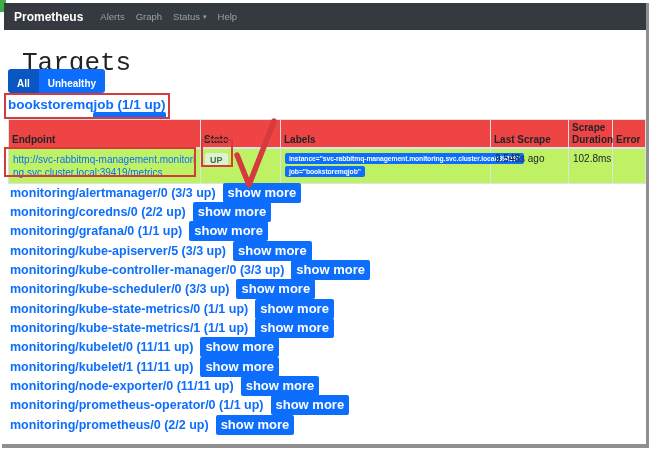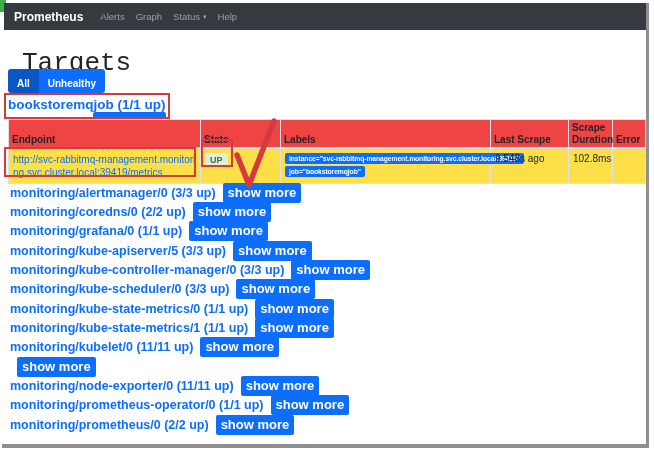--- a/index.html
+++ b/index.html
@@ -40,21 +40,21 @@
   }
 
   
   .targets-table { position:absolute; left:8px; top:119px; width:637px; border-collapse:collapse; table-layout:fixed; }
   .targets-table th {
     font-size:10px; font-weight:700; color:#212529; text-align:left; vertical-align:bottom;
     padding:2px 3px; border:1px solid #dee2e6; border-bottom:2px solid #dee2e6; background:#ef4444; line-height:1.15;
   }
   .targets-table td {
     font-size:10px; color:#212529; vertical-align:top;
-    padding:4px 4px; border:1px solid #dee2e6; background:#fde047;
+    padding:4px 4px; border:1px solid #dee2e6; background:#bef264;
   }
   .endpoint-link { color:#0d6efd; font-size:10px; word-break:break-all; line-height:1.3; text-decoration:none; display:block; }
   .state-badge { display:inline-block; background:#dff0d8; color:#3c763d; font-size:9px; font-weight:700; padding:2px 5px; border-radius:3px; }
   .labels-stack { display:flex; flex-direction:column; gap:2px; align-items:flex-start; }
   .label-badge {
     background:#0d6efd; color:#fff; font-size:6.8px; font-weight:600; letter-spacing:-0.1px;
     padding:2px 4px; border-radius:2px; white-space:nowrap;
   }
 
   
@@ -170,20 +170,21 @@
   </div>
   <div class="job-item">
     <a class="job-link" href="#">monitoring/kube-state-metrics/1 (1/1 up)</a>
     <button class="btn-toggle">show more</button>
   </div>
   <div class="job-item">
     <a class="job-link" href="#">monitoring/kubelet/0 (11/11 up)</a>
     <button class="btn-toggle">show more</button>
   </div>
   <div class="job-item">
+    <a class="job-link" href="#">monitoring/kubelet/1 (11/11 up)</a>
     <button class="btn-toggle">show more</button>
   </div>
   <div class="job-item">
     <a class="job-link" href="#">monitoring/node-exporter/0 (11/11 up)</a>
     <button class="btn-toggle">show more</button>
   </div>
   <div class="job-item">
     <a class="job-link" href="#">monitoring/prometheus-operator/0 (1/1 up)</a>
     <button class="btn-toggle">show more</button>
   </div>

